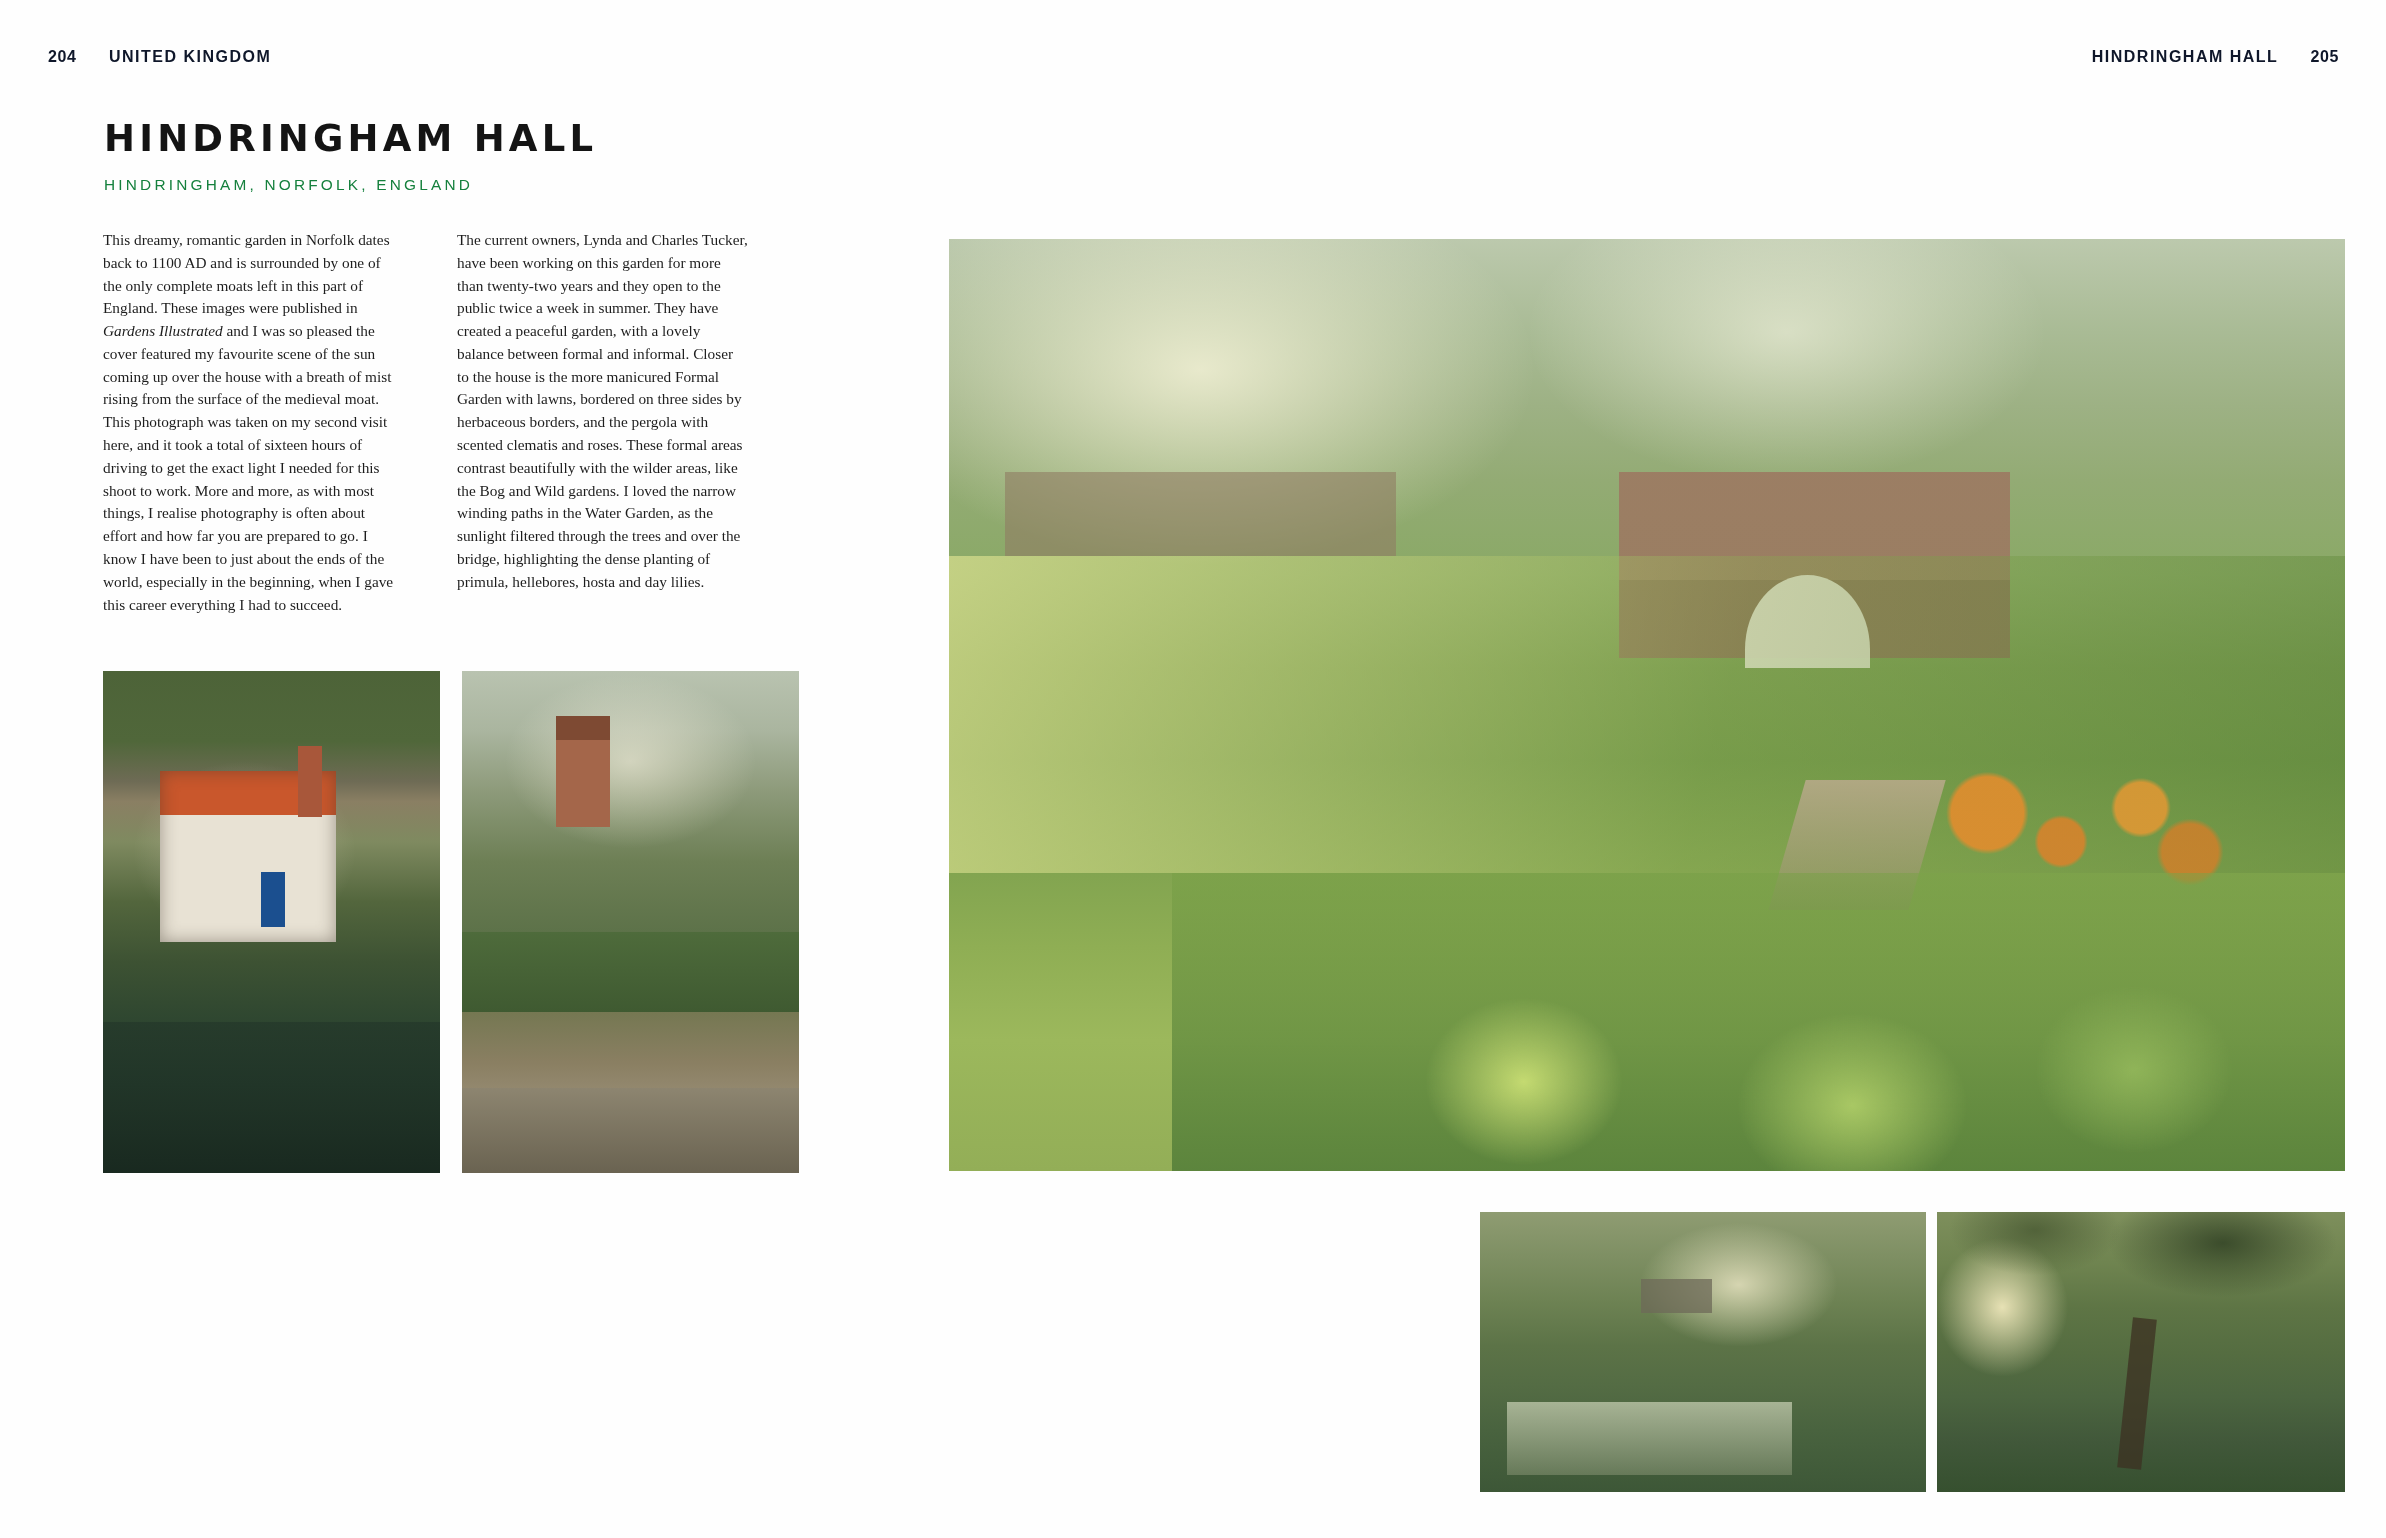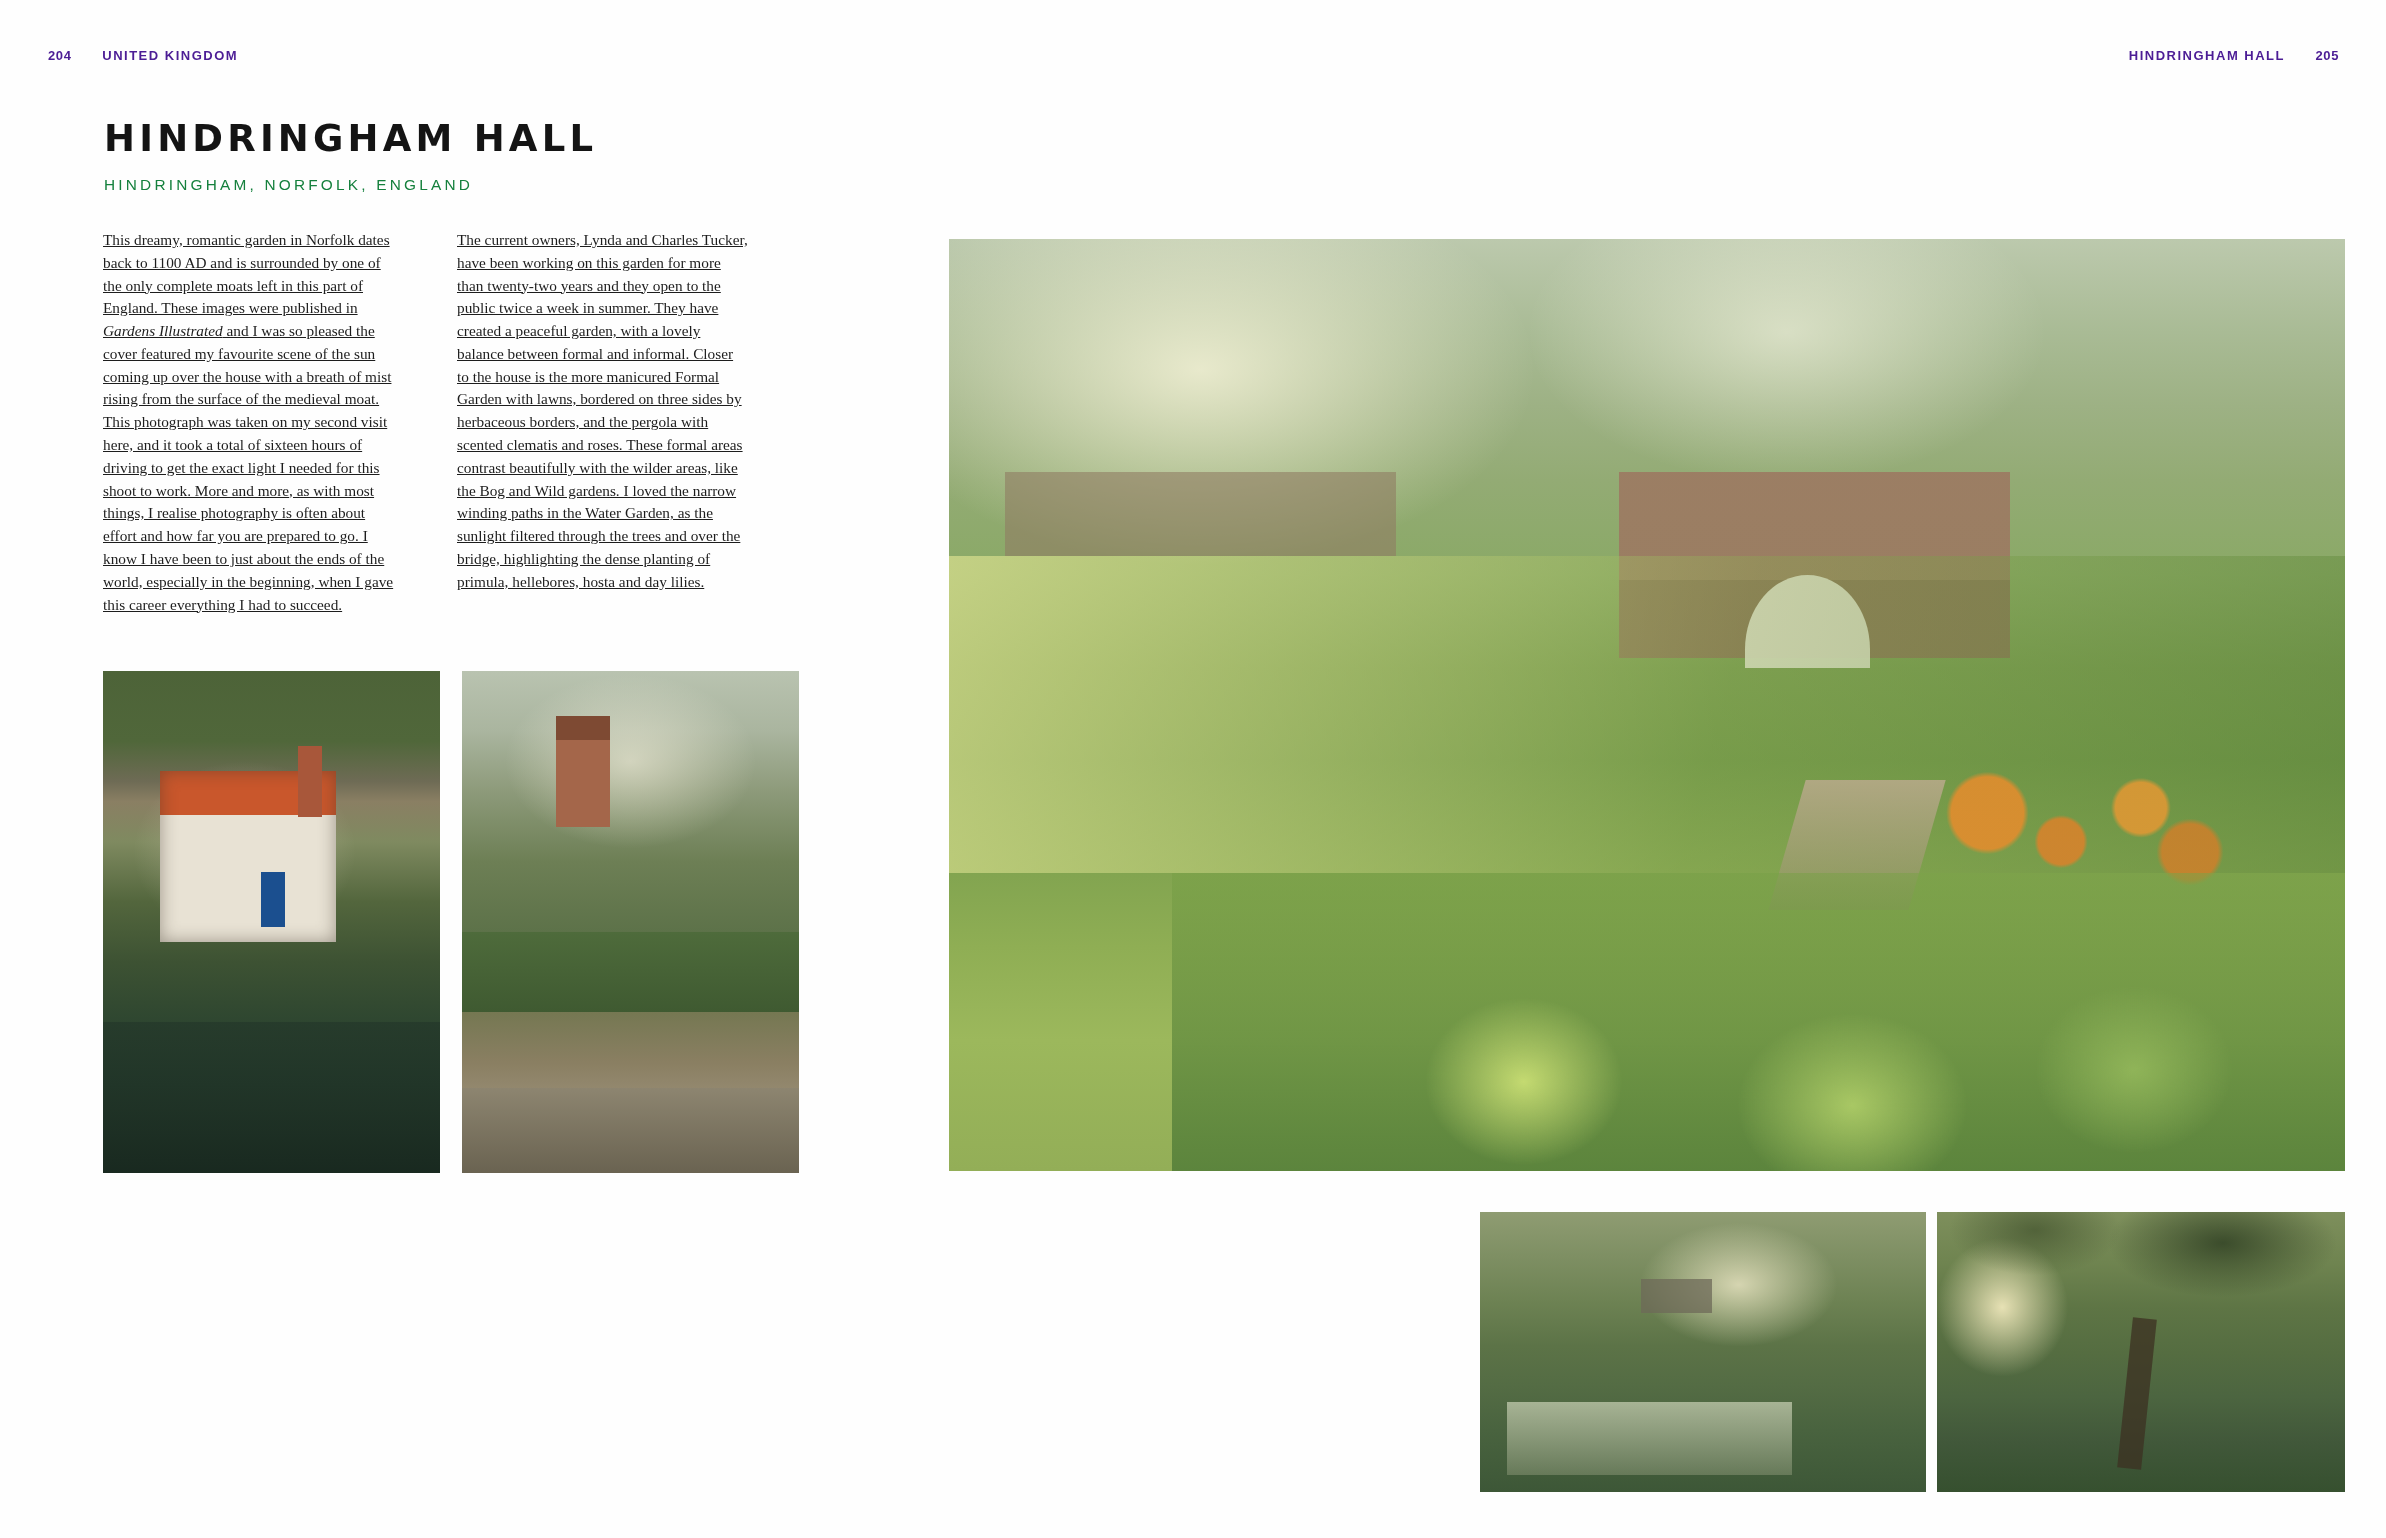--- a/index.html
+++ b/index.html
@@ -19,23 +19,23 @@
   .spread {
     position: absolute;
     inset: 0;
     background: #fefefe;
   }
 
   
   .runhead {
     position: absolute;
     top: 48px;
-    font-size: 13px;
+    font-size: 16px;
     letter-spacing: 1.5px;
-    color: #4c1d95;
+    color: #0f172a;
     font-weight: 700;
     text-transform: uppercase;
     white-space: nowrap;
   }
   .runhead.left { left: 48px; }
   .runhead.right { right: 48px; text-align: right; padding-left: 43px; }
   .runhead .folio {
     font-weight: 700;
     letter-spacing: 0.6px;
   }
@@ -67,21 +67,20 @@
   
   .col {
     position: absolute;
     top: 229px;
     width: 291px;
     font-family: "Liberation Serif", serif;
     font-size: 15.3px;
     line-height: 1.49;
     color: #1d1d1d;
     text-align: left;
-    text-decoration: underline;
   }
   .col p { margin: 0; }
   .col-1 { left: 103px; }
   .col-2 { left: 457px; }
   .col em { font-style: italic; }
 
   
   .img {
     position: absolute;
     overflow: hidden;

